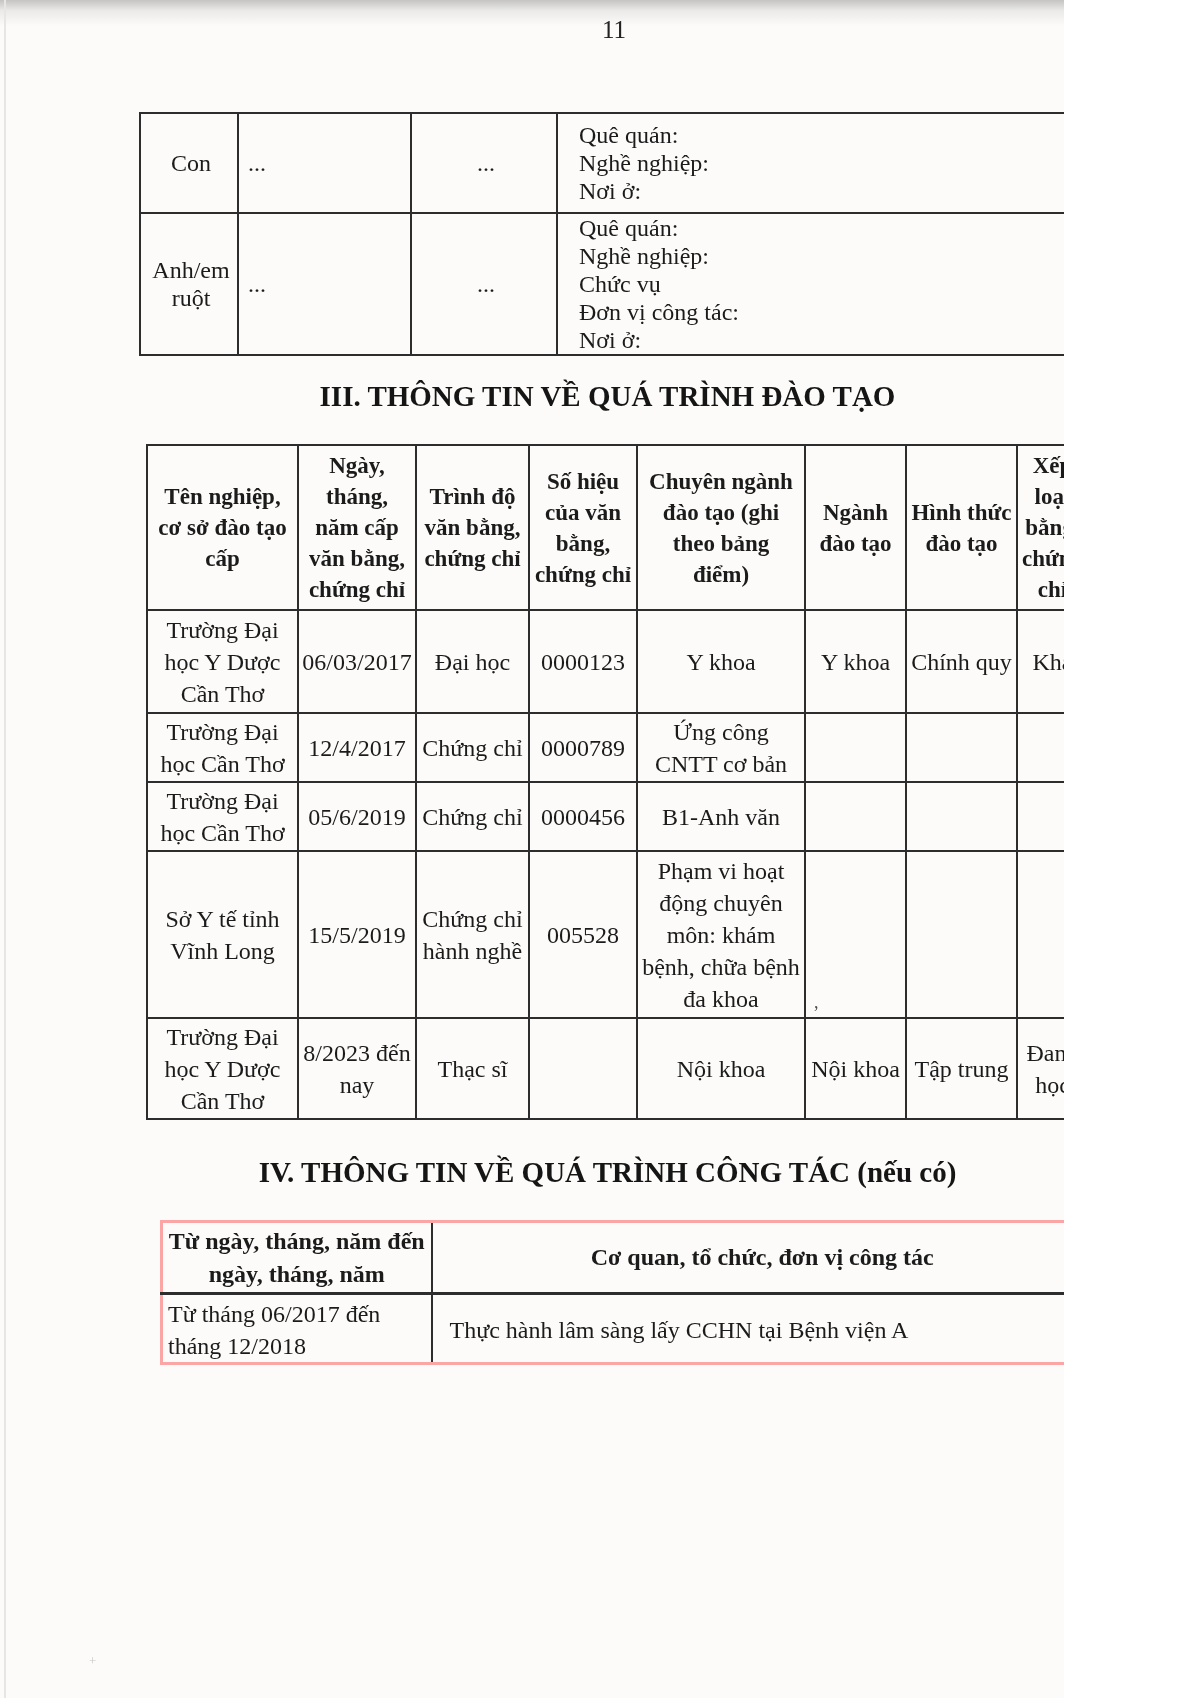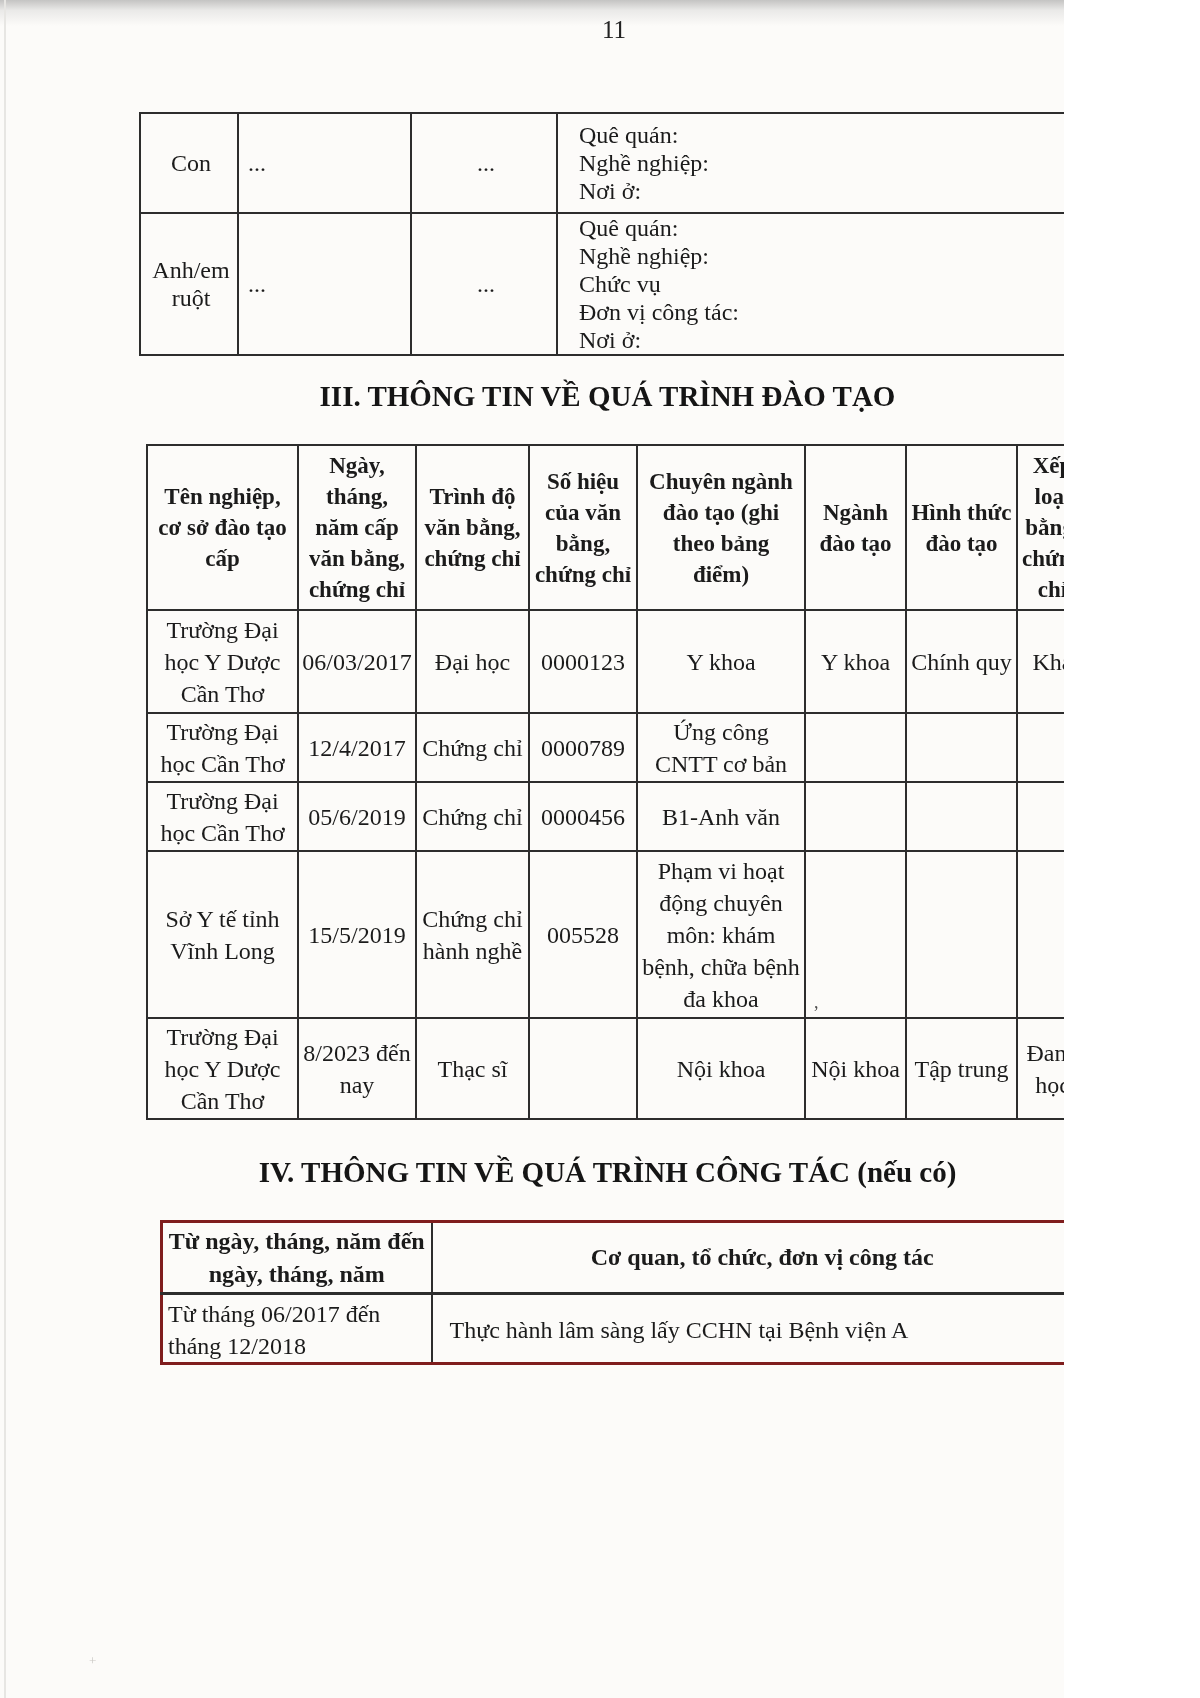--- a/index.html
+++ b/index.html
@@ -59,21 +59,21 @@
   
   .edu { left:146px; top:444px; width:941px; }
   .edu th { font-weight:bold; font-size:23px; line-height:31px; padding:0 2px; }
   .edu td { font-size:24px; line-height:32px; padding:0 2px; }
   .edu td.stray {
     vertical-align:bottom; text-align:left;
     padding:0 0 6px 8px; font-size:18px; line-height:18px; color:#4a4a4a;
   }
 
   
-  .work { left:160px; top:1220px; width:932px; border:3px solid #7f1d1d; }
+  .work { left:160px; top:1220px; width:932px; border:3px solid #fca5a5; }
   .work th { font-weight:bold; font-size:24px; line-height:33px; border-bottom-width:3px; }
   .work td { font-size:24px; line-height:32px; }
   .work td.date { text-align:left; padding-left:5px; }
   .work td.org  { text-align:left; padding-left:17px; }
   .work .vtop td { vertical-align:top; padding-top:3px; }
 </style>
 </head>
 <body>
 
 <div class="page">

